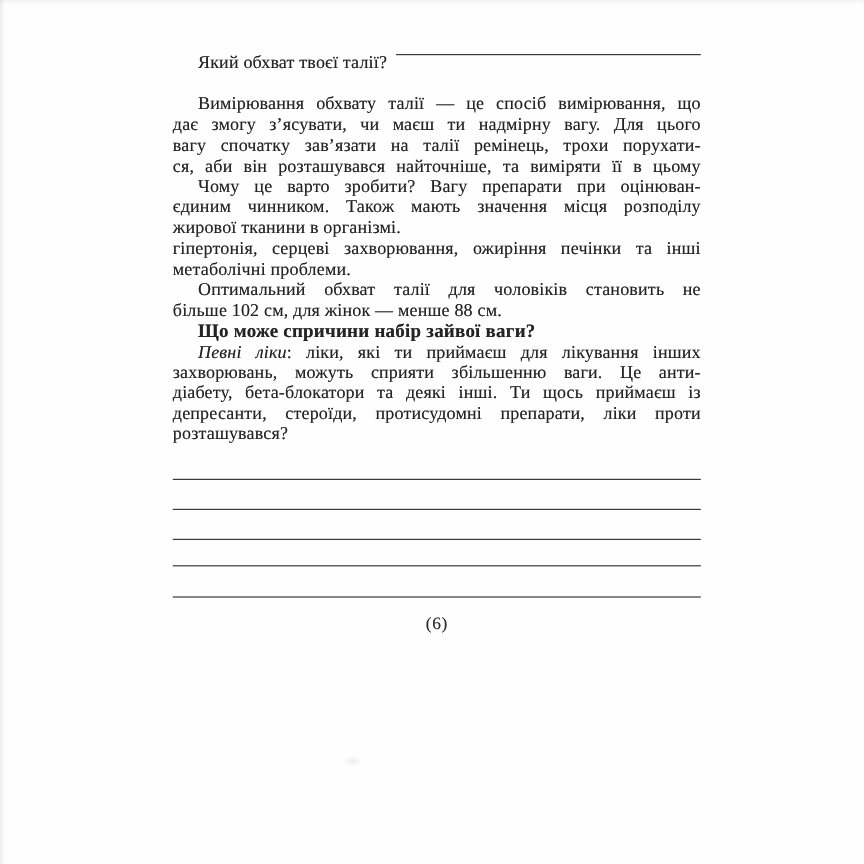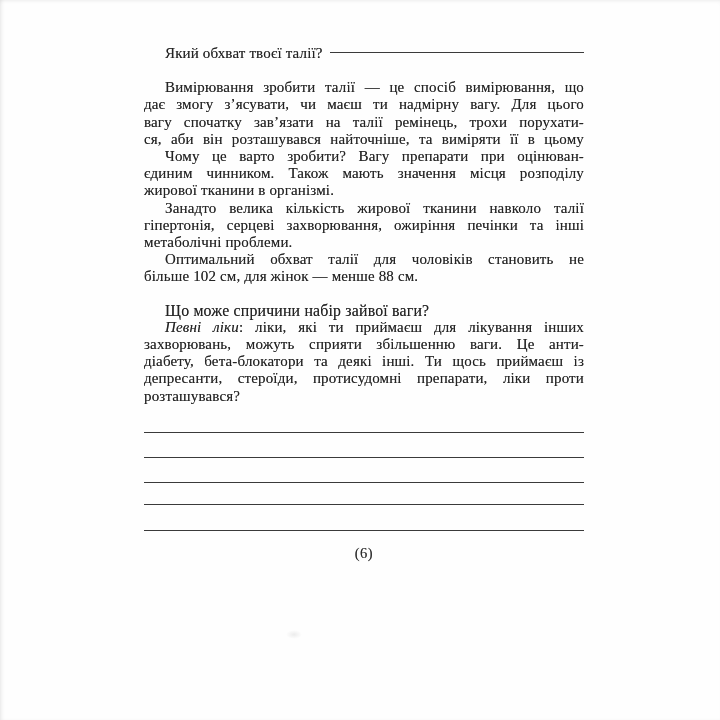--- a/index.html
+++ b/index.html
@@ -18,21 +18,21 @@
   }
   .column {
     position: absolute;
     left: 144px;
     top: 45px;
     width: 440px;
   }
   
   .q-row {
     display: flex;
-    align-items: center;
+    align-items: flex-start;
     height: 17.2px;
     padding-left: 21px;
     font-size: 15px;
     line-height: 17.2px;
     letter-spacing: 0.15px;
     text-shadow: 0 0 0.4px rgba(36,36,36,0.55);
   }
   .q-line {
     flex: 1;
     margin-left: 7px;
@@ -45,24 +45,23 @@
     line-height: 17.2px;
     text-align: justify;
     letter-spacing: 0.15px;
     text-shadow: 0 0 0.4px rgba(36,36,36,0.55);
   }
   .line.fill { text-align-last: justify; }
   .line.ind { padding-left: 21px; }
   .line i { font-style: italic; }
   .p-intro { margin-top: 17px; }
   .heading {
-    margin-top: 16px;
     padding-left: 21px;
     font-size: 15.8px;
-    font-weight: 400;
+    font-weight: 700;
     line-height: 17.2px;
     letter-spacing: 0.2px;
     text-shadow: 0 0 0.4px rgba(36,36,36,0.6);
   }
   .p-disability { margin-top: 24px; }
   
   .rule { border-bottom: 1.5px solid #3a3a3a; }
   .rules-3 .rule:nth-child(1) { height: 28px; }
   .rules-3 .rule:nth-child(2) { height: 25.5px; }
   .rules-3 .rule:nth-child(3) { height: 25px; }
@@ -91,32 +90,31 @@
 
 <div class="sheet">
   <div class="column">
 
     <div class="q-row">
       <span>Який обхват твоєї талії?</span>
       <span class="q-line"></span>
     </div>
 
     <div class="para p-intro">
-        <div class="line fill ind">Вимірювання зробити талії — це спосіб вимірювання, що</div>
+        <div class="line fill ind">Вимірювання обхвату талії — це спосіб вимірювання, що</div>
         <div class="line fill">дає змогу з’ясувати, чи маєш ти надмірну вагу. Для цього</div>
         <div class="line fill">вагу спочатку зав’язати на талії ремінець, трохи порухати-</div>
         <div class="line fill">ся, аби він розташувався найточніше, та виміряти її в цьому</div>
       </div>
     <div class="para">
         <div class="line fill ind">Чому це варто зробити? Вагу препарати при оцінюван-</div>
         <div class="line fill">єдиним чинником. Також мають значення місця розподілу</div>
         <div class="line">жирової тканини в організмі.</div>
       </div>
     <div class="para">
-        <div class="line fill ind">Занадто велика кількість жирової тканини навколо талії</div>
         <div class="line fill">гіпертонія, серцеві захворювання, ожиріння печінки та інші</div>
         <div class="line">метаболічні проблеми.</div>
       </div>
     <div class="para">
         <div class="line fill ind">Оптимальний обхват талії для чоловіків становить не</div>
         <div class="line">більше 102 см, для жінок — менше 88 см.</div>
       </div>
 
     <div class="heading">Що може спричини набір зайвої ваги?</div>
 

